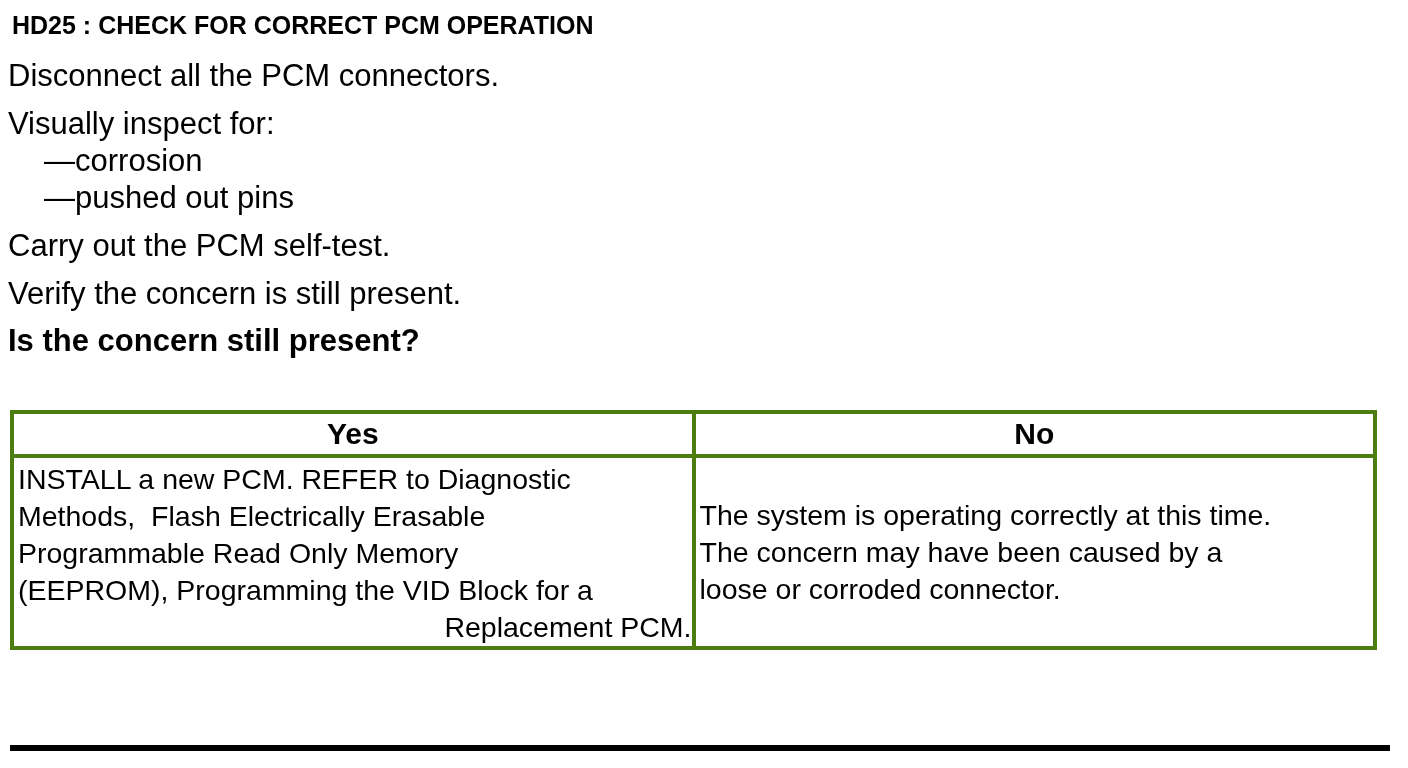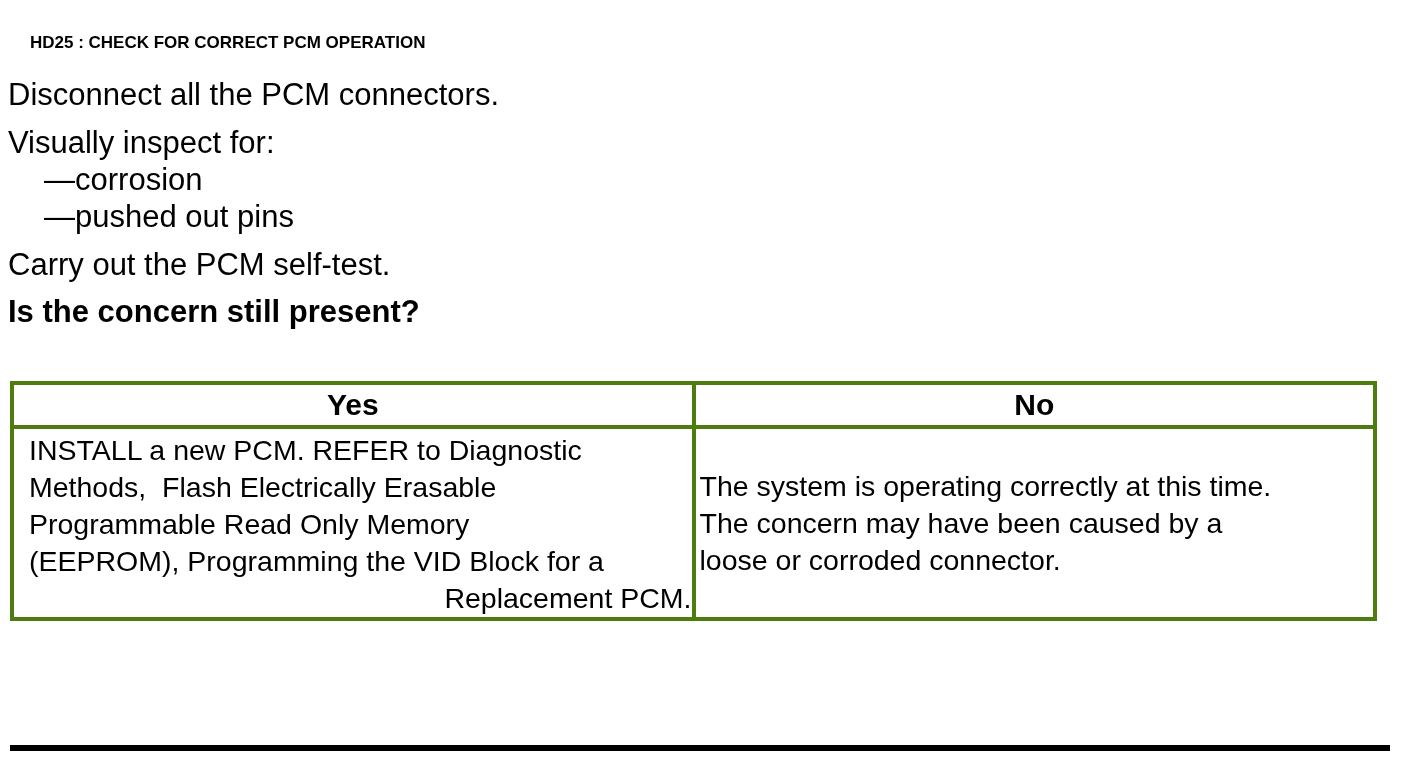--- a/index.html
+++ b/index.html
@@ -10,24 +10,24 @@
   .page {
     position: relative;
     width: 1408px;
     height: 768px;
     background: #ffffff;
     color: #000000;
     font-family: "Liberation Sans", "DejaVu Sans", sans-serif;
     overflow: hidden;
   }
   .title {
-    font-size: 17px;
+    font-size: 25px;
     font-weight: bold;
     line-height: 30px;
-    margin: 18px;
+    margin: 0;
     padding: 10px 0 0 12px;
     letter-spacing: 0px;
   }
   .para {
     font-size: 31px;
     line-height: 37px;
     margin: 11px 0 0 8px;
     white-space: pre;
   }
   .para.first {
@@ -73,21 +73,21 @@
   td.yes-cell {
     vertical-align: top;
   }
   td.no-cell {
     vertical-align: middle;
   }
   .cell-line {
     font-size: 28.5px;
     line-height: 37px;
     white-space: pre;
-    padding-left: 15px;
+    padding-left: 4px;
   }
   .yes-cell .cell-line.first {
     padding-top: 3px;
   }
   .cell-line.centered {
     text-align: right;
     padding-left: 0;
   }
   .no-cell .cell-line {
     padding-left: 4px;
@@ -112,20 +112,21 @@
 
   <div class="para">Visually inspect for:</div>
 
   <div class="inspect-item">—corrosion</div>
 
   <div class="inspect-item">—pushed out pins</div>
 
 
   <div class="para">Carry out the PCM self-test.</div>
 
+  <div class="para">Verify the concern is still present.</div>
 
   <div class="question">Is the concern still present?</div>
 
   <table class="decision">
     <thead>
       <tr>
         <th>Yes</th>
         <th>No</th>
       </tr>
     </thead>

